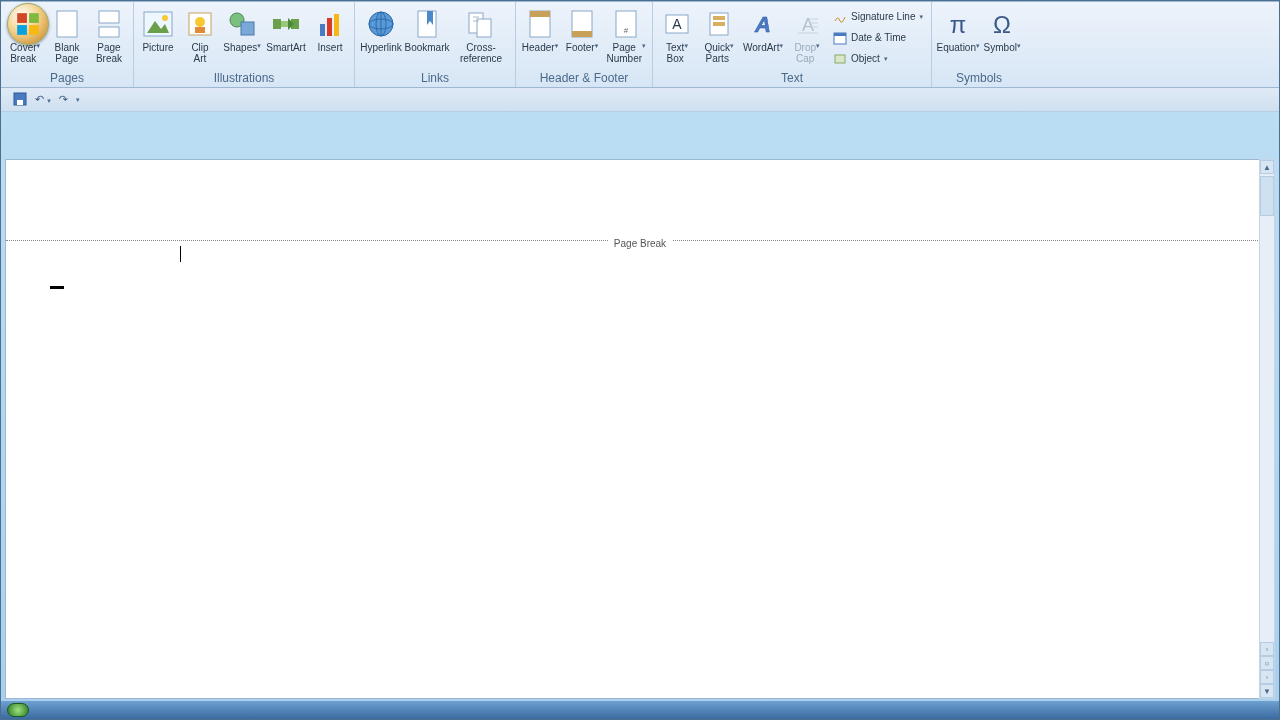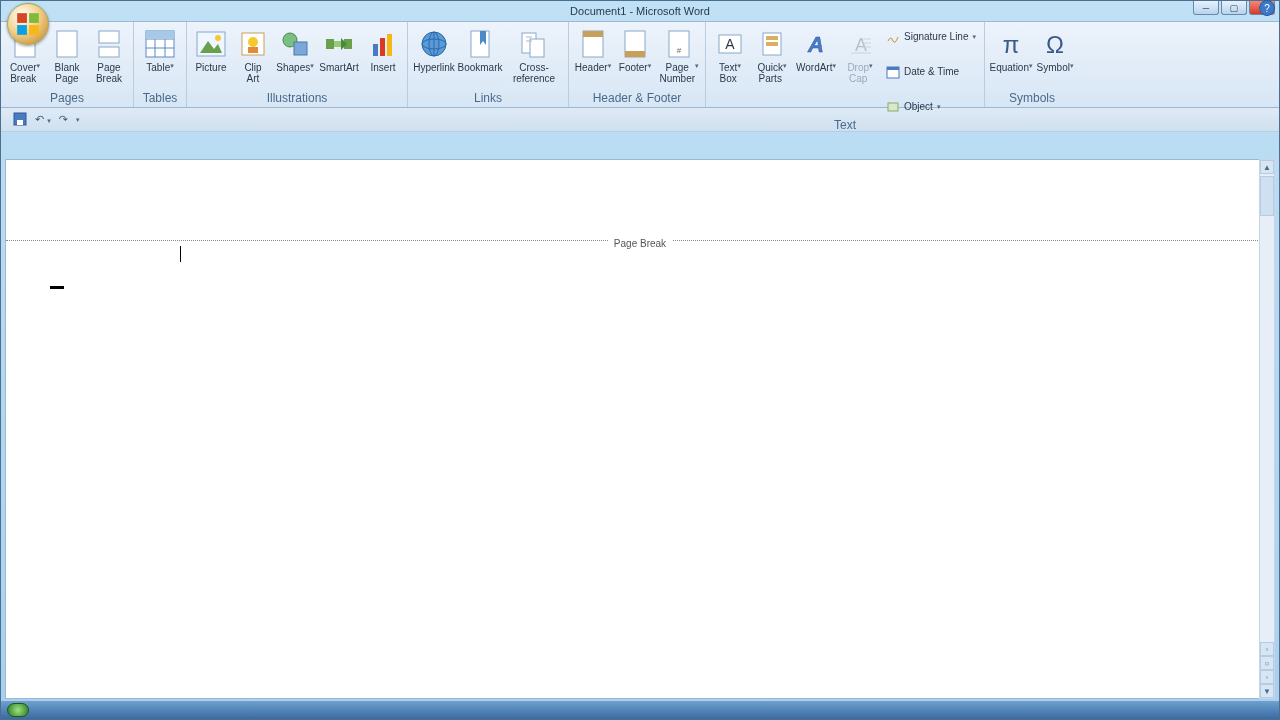--- a/index.html
+++ b/index.html
@@ -19,21 +19,21 @@
 .help-btn { position:absolute; right:4px; top:-22px; width:16px; height:16px; border-radius:50%; background:#3a7ac8; color:#fff; font-size:10px; display:flex; align-items:center; justify-content:center; border:1px solid #2a5a9a; }
 .group { display: flex; flex-direction: column; border-right: 1px solid #b8cde2; padding: 2px 4px 0; }
 .group-body { flex: 1; display: flex; align-items: flex-start; gap: 2px; padding-top: 2px; }
 .group-label { text-align: center; font-size: 12px; color: #4a6a8a; padding: 1px 0 2px; }
 .rbtn { display: flex; flex-direction: column; align-items: center; justify-content: flex-start; width: 44px; padding: 2px 0; font-size: 10px; color: #2a3a4a; text-align: center; line-height: 1.1; cursor: default; }
 .rbtn.narrow { width: 40px; }
 .rbtn.wide { width: 60px; justify-content: center; }
 .ricon { width: 32px; height: 32px; display:flex; align-items:center; justify-content:center; margin-bottom: 2px; }
 .rbtn .caption { min-height: 22px; display:flex; align-items:flex-start; justify-content:center; }
 .drop { font-size: 7px; color:#4a6a8a; }
-.side-stack { display:flex; flex-direction:column; gap:18px; font-size:10px; color:#2a3a4a; padding:2px 4px;justify-content:space-between; }
+.side-stack { display:flex; flex-direction:column; gap:4px; font-size:10px; color:#2a3a4a; padding:2px 4px;justify-content:space-between; }
 .side-item { display:flex; align-items:center; gap:4px; height:17px; white-space:nowrap; }
 .side-item .mini { width:14px; height:14px; display:inline-flex; align-items:center; justify-content:center; }
 .qat { height: 24px; background: linear-gradient(#dfeaf6,#cfe0f0); border-bottom:1px solid #b8cde2; display:flex; align-items:center; gap:8px; padding-left:12px; font-size:11px; color:#3a5a7a; }
 .doc-area { position: absolute; left: 4px; right: 4px; top: 158px; bottom: 20px; background: #fff; border: 1px solid #9db8d4; }
 .page-break-line { position:absolute; left:0; right:0; top:80px; border-top:1px dotted #888; text-align:center; }
 .page-break-line span { position:relative; top:-8px; background:#fff; padding:0 6px; font-size:10px; color:#555; }
 .text-cursor { position:absolute; left:174px; top:86px; width:1px; height:16px; background:#000; }
 .para-mark { position:absolute; left:44px; top:126px; width:14px; height:3px; background:#000; }
 .vscroll { position:absolute; right:4px; top:158px; width:16px; bottom:20px; background:#e7eef7; border:1px solid #c6d6e7; display:flex; flex-direction:column; align-items:center; justify-content:space-between; font-size:8px; color:#4a6a8a; }
 .vscroll .arrow, .vscroll .thumb { width:14px; display:flex; align-items:center; justify-content:center; }
@@ -42,28 +42,20 @@
 .taskbar { position:absolute; left:0; right:0; bottom:0; height:18px; background: linear-gradient(#6ea0d0,#3a6aa0); display:flex; align-items:center; }
 .start { width:22px; height:14px; margin-left:6px; border-radius:7px; background: radial-gradient(circle,#9fe27a,#2a7a2a); border:1px solid #1a5a1a; }
 
 .rbtn.disabled { color:#9aaabb; }
 </style>
 </head>
 <body>
 
 <div class="win-frame">
 
-  <div class="titlebar">
-    <div class="title">Document1 - Microsoft Word</div>
-    <div class="win-controls">
-      <div class="win-btn">─</div>
-      <div class="win-btn">▢</div>
-      <div class="win-btn close">✕</div>
-    </div>
-  </div>
 
   <div class="office-btn">
     <svg viewBox="0 0 24 24">
       <rect x="2" y="2" width="9" height="9" fill="#d34727"></rect>
       <rect x="13" y="2" width="9" height="9" fill="#7fba3d"></rect>
       <rect x="2" y="13" width="9" height="9" fill="#08a1e0"></rect>
       <rect x="13" y="13" width="9" height="9" fill="#f7b816"></rect>
     </svg>
   </div>
 
@@ -106,42 +98,20 @@
           </div>
           <div class="caption">
               <span style="white-space:pre-line">Page
 Break</span>
             </div>
         </div>
       </div>
       <div class="group-label">Pages</div>
     </div>
 
-    <div class="group">
-      <div class="group-body">
-        <div class="rbtn">
-          <div class="ricon">
-            <svg width="30" height="28">
-                <rect x="1" y="1" width="28" height="26" fill="#fff" stroke="#5a8ac0"></rect>
-                <line x1="1" y1="9" x2="29" y2="9" stroke="#5a8ac0"></line>
-                <line x1="1" y1="18" x2="29" y2="18" stroke="#5a8ac0"></line>
-                <line x1="10" y1="1" x2="10" y2="27" stroke="#5a8ac0"></line>
-                <line x1="20" y1="1" x2="20" y2="27" stroke="#5a8ac0"></line>
-                <rect x="1" y="1" width="28" height="8" fill="#a8c8e8"></rect>
-              </svg>
-          </div>
-          <div class="caption">
-              <span>Table</span>
-              <br>
-              <span class="drop">▾</span>
-            </div>
-        </div>
-      </div>
-      <div class="group-label">Tables</div>
-    </div>
 
     <div class="group">
       <div class="group-body">
         <div class="rbtn narrow">
           <div class="ricon">
             <svg width="30" height="26">
                 <rect x="1" y="1" width="28" height="24" fill="#eef6ff" stroke="#88a8c8"></rect>
                 <polygon points="4,22 12,10 18,18 22,13 26,22" fill="#6aa04a"></polygon>
                 <circle cx="22" cy="7" r="3" fill="#f7c830"></circle>
               </svg>

